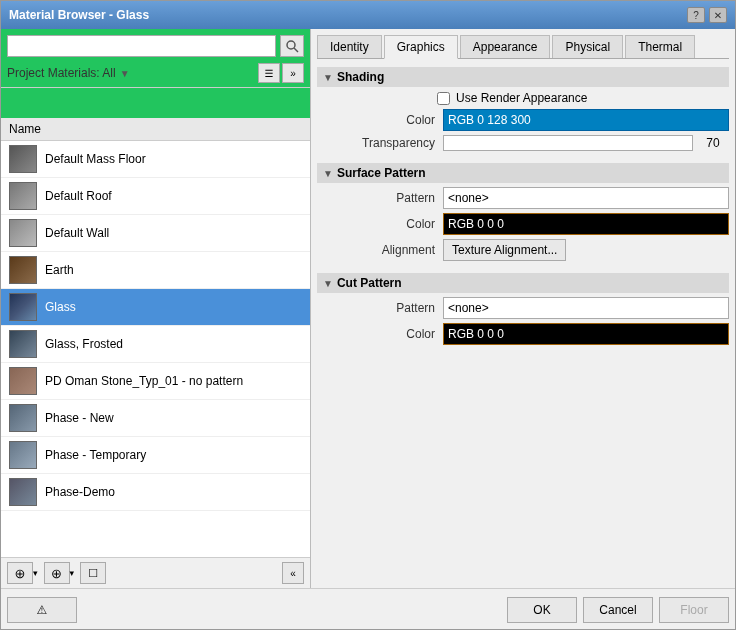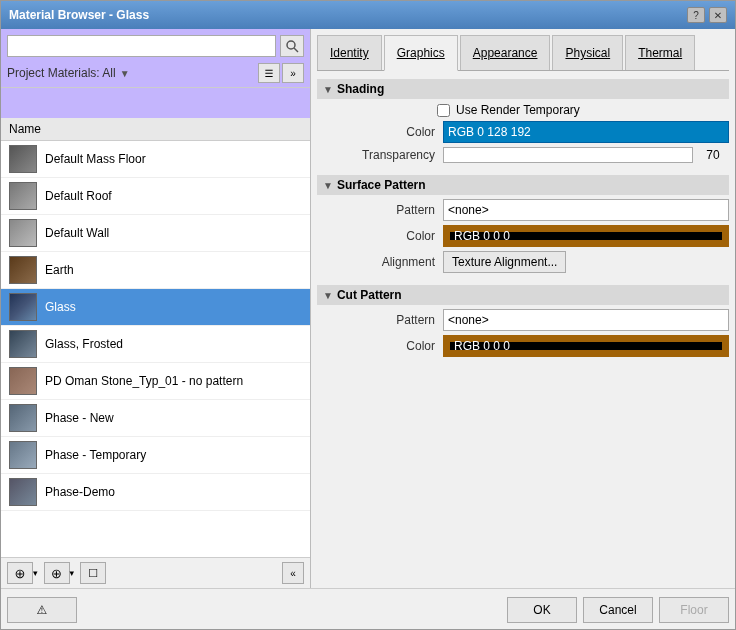--- a/index.html
+++ b/index.html
@@ -7,21 +7,21 @@
 
     .window { width: 736px; height: 630px; background: #f0f0f0; border: 1px solid #999; display: flex; flex-direction: column; }
     .title-bar { background: linear-gradient(to bottom, #6a9fd8, #4a7fba); color: white; padding: 4px 8px; display: flex; justify-content: space-between; align-items: center; height: 28px; }
     .title-bar-title { font-size: 12px; font-weight: bold; color: white; }
     .title-bar-buttons { display: flex; gap: 4px; }
     .title-btn { width: 18px; height: 16px; background: #c0c0c0; border: 1px solid #888; border-radius: 2px; cursor: pointer; display: flex; align-items: center; justify-content: center; font-size: 10px; color: #333; }
 
     .content { display: flex; flex: 1; overflow: hidden; }
 
     
-    .left-panel { width: 310px; display: flex; flex-direction: column; border-right: 1px solid #bbb; background: #c4b5fd; }
+    .left-panel { width: 310px; display: flex; flex-direction: column; border-right: 1px solid #bbb; background: #22c55e; }
     .search-bar { padding: 6px 6px 4px; display: flex; gap: 4px; }
     .search-input { flex: 1; height: 22px; border: 1px solid #aaa; background: white; padding: 2px 6px; font-size: 12px; }
     .search-btn { width: 24px; height: 22px; background: #e8e8e8; border: 1px solid #aaa; cursor: pointer; display: flex; align-items: center; justify-content: center; }
 
     .filter-bar { padding: 2px 6px 4px; display: flex; align-items: center; gap: 4px; border-bottom: 1px solid #ccc; }
     .filter-label { font-size: 12px; color: #333; }
     .filter-icons { display: flex; gap: 2px; margin-left: auto; }
     .filter-icon-btn { width: 22px; height: 20px; background: #e8e8e8; border: 1px solid #aaa; cursor: pointer; display: flex; align-items: center; justify-content: center; font-size: 10px; }
 
     .mat-list-header { padding: 4px 8px; background: #e8e8e8; border-bottom: 1px solid #ccc; margin-top: 30px; }
@@ -44,35 +44,35 @@
     .icon-phase-temp { background: linear-gradient(135deg, #667788 0%, #99aabb 100%); }
     .icon-phase-demo { background: linear-gradient(135deg, #555566 0%, #778899 100%); }
 
     .bottom-toolbar { padding: 4px 6px; display: flex; gap: 4px; border-top: 1px solid #ccc; background: #f0f0f0; align-items: center; }
     .toolbar-btn { width: 26px; height: 22px; background: #e8e8e8; border: 1px solid #aaa; cursor: pointer; display: flex; align-items: center; justify-content: center; font-size: 11px; }
     .collapse-btn { width: 22px; height: 22px; background: #e8e8e8; border: 1px solid #aaa; cursor: pointer; display: flex; align-items: center; justify-content: center; font-size: 10px; }
 
     
     .right-panel { flex: 1; display: flex; flex-direction: column; padding: 6px; background: #f0f0f0; }
     .tab-bar { display: flex; border-bottom: 1px solid #aaa; margin-bottom: 8px; }
-    .tab { padding: 10px 12px; cursor: pointer; background: #e0e0e0; border: 1px solid #bbb; border-bottom: none; margin-right: 2px; font-size: 12px; text-decoration: underline; }
+    .tab { padding: 4px 12px; cursor: pointer; background: #e0e0e0; border: 1px solid #bbb; border-bottom: none; margin-right: 2px; font-size: 12px; }
     .tab.active { background: #f0f0f0; border-bottom: 1px solid #f0f0f0; z-index: 1; margin-bottom: -1px; }
 
     .section { margin-bottom: 8px; }
     .section-header { display: flex; align-items: center; gap: 4px; background: #d8d8d8; padding: 3px 6px; font-weight: bold; font-size: 12px; cursor: pointer; }
     .section-arrow { font-size: 10px; color: #555; }
 
     .field-row { display: flex; align-items: center; margin: 4px 0 4px 16px; }
     .field-label { width: 110px; text-align: right; padding-right: 8px; color: #333; font-size: 12px; }
     .field-value { flex: 1; }
 
     .checkbox-row { display: flex; align-items: center; margin: 4px 0 4px 120px; gap: 6px; }
 
     .color-field-blue { background: #0080c0; height: 22px; width: 100%; border: 1px solid #0060a0; display: flex; align-items: center; padding: 0 4px; color: white; font-size: 12px; }
-    .color-field-black { background: #000; height: 22px; width: 100%; border: 7px solid #a16207; display: flex; align-items: center; padding: 0 4px; color: white; font-size: 12px; }
+    .color-field-black { background: #000; height: 22px; width: 100%; border: 1px solid #a16207; display: flex; align-items: center; padding: 0 4px; color: white; font-size: 12px; }
 
     .transparency-row { display: flex; align-items: center; gap: 4px; }
     .transparency-slider { flex: 1; height: 16px; background: white; border: 1px solid #aaa; }
     .transparency-value { width: 32px; text-align: center; }
     .btn-field { background: #e8e8e8; border: 1px solid #aaa; height: 22px; padding: 2px 8px; cursor: pointer; font-size: 12px; white-space: nowrap; }
 
     .none-field { background: white; border: 1px solid #aaa; height: 22px; width: 100%; padding: 2px 4px; font-size: 12px; display: flex; align-items: center; }
 
     
     .dialog-footer { display: flex; justify-content: flex-end; gap: 6px; padding: 8px 6px 6px; border-top: 1px solid #ccc; background: #f0f0f0; align-items: center; }
@@ -188,27 +188,27 @@
         <div class="tab">Thermal</div>
       </div>
 
       <div class="section">
         <div class="section-header">
           <span class="section-arrow">▼</span>
           <span>Shading</span>
         </div>
         <div class="checkbox-row">
           <input type="checkbox" style="">
-          <span>Use Render Temporary</span>
+          <span>Use Render Appearance</span>
         </div>
         <div class="field-row">
           <span class="field-label">Color</span>
           <div class="field-value">
             <div class="color-field-blue">
-              <span>RGB 0 128 192</span>
+              <span>RGB 0 128 300</span>
             </div>
           </div>
         </div>
         <div class="field-row">
           <span class="field-label">Transparency</span>
           <div class="field-value transparency-row">
             <div class="transparency-slider"></div>
             <span class="transparency-value">70</span>
           </div>
         </div>

